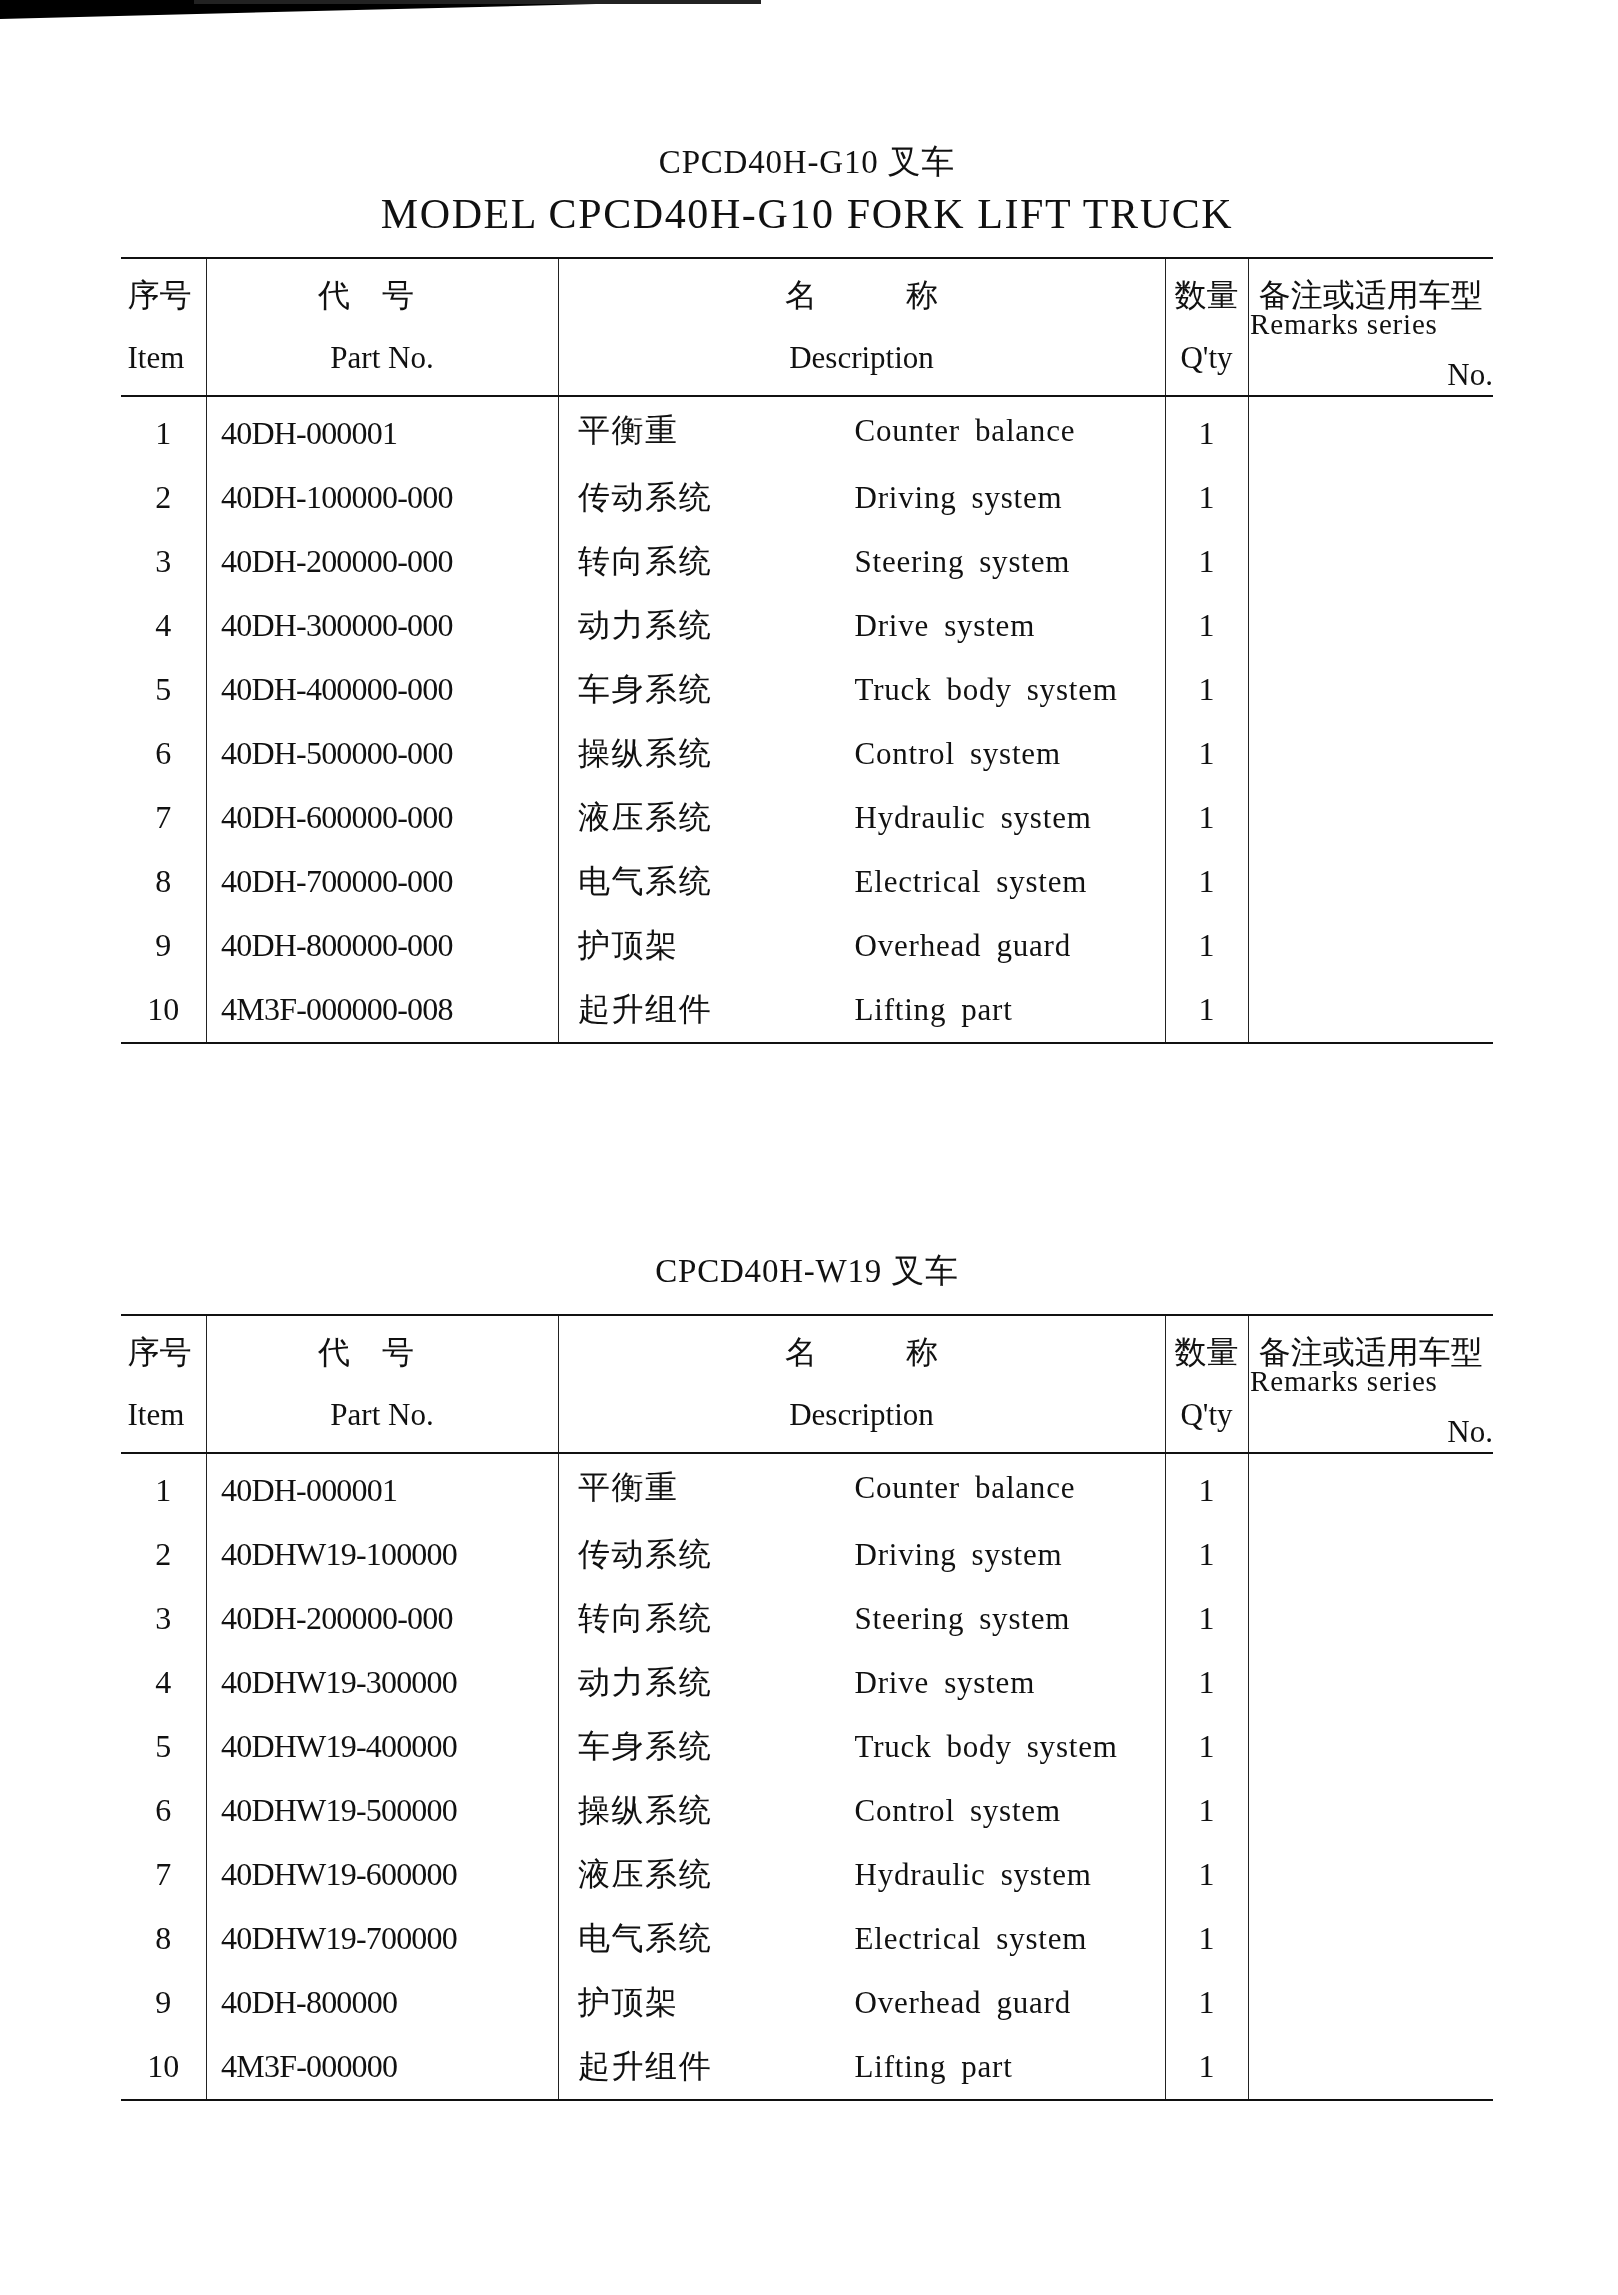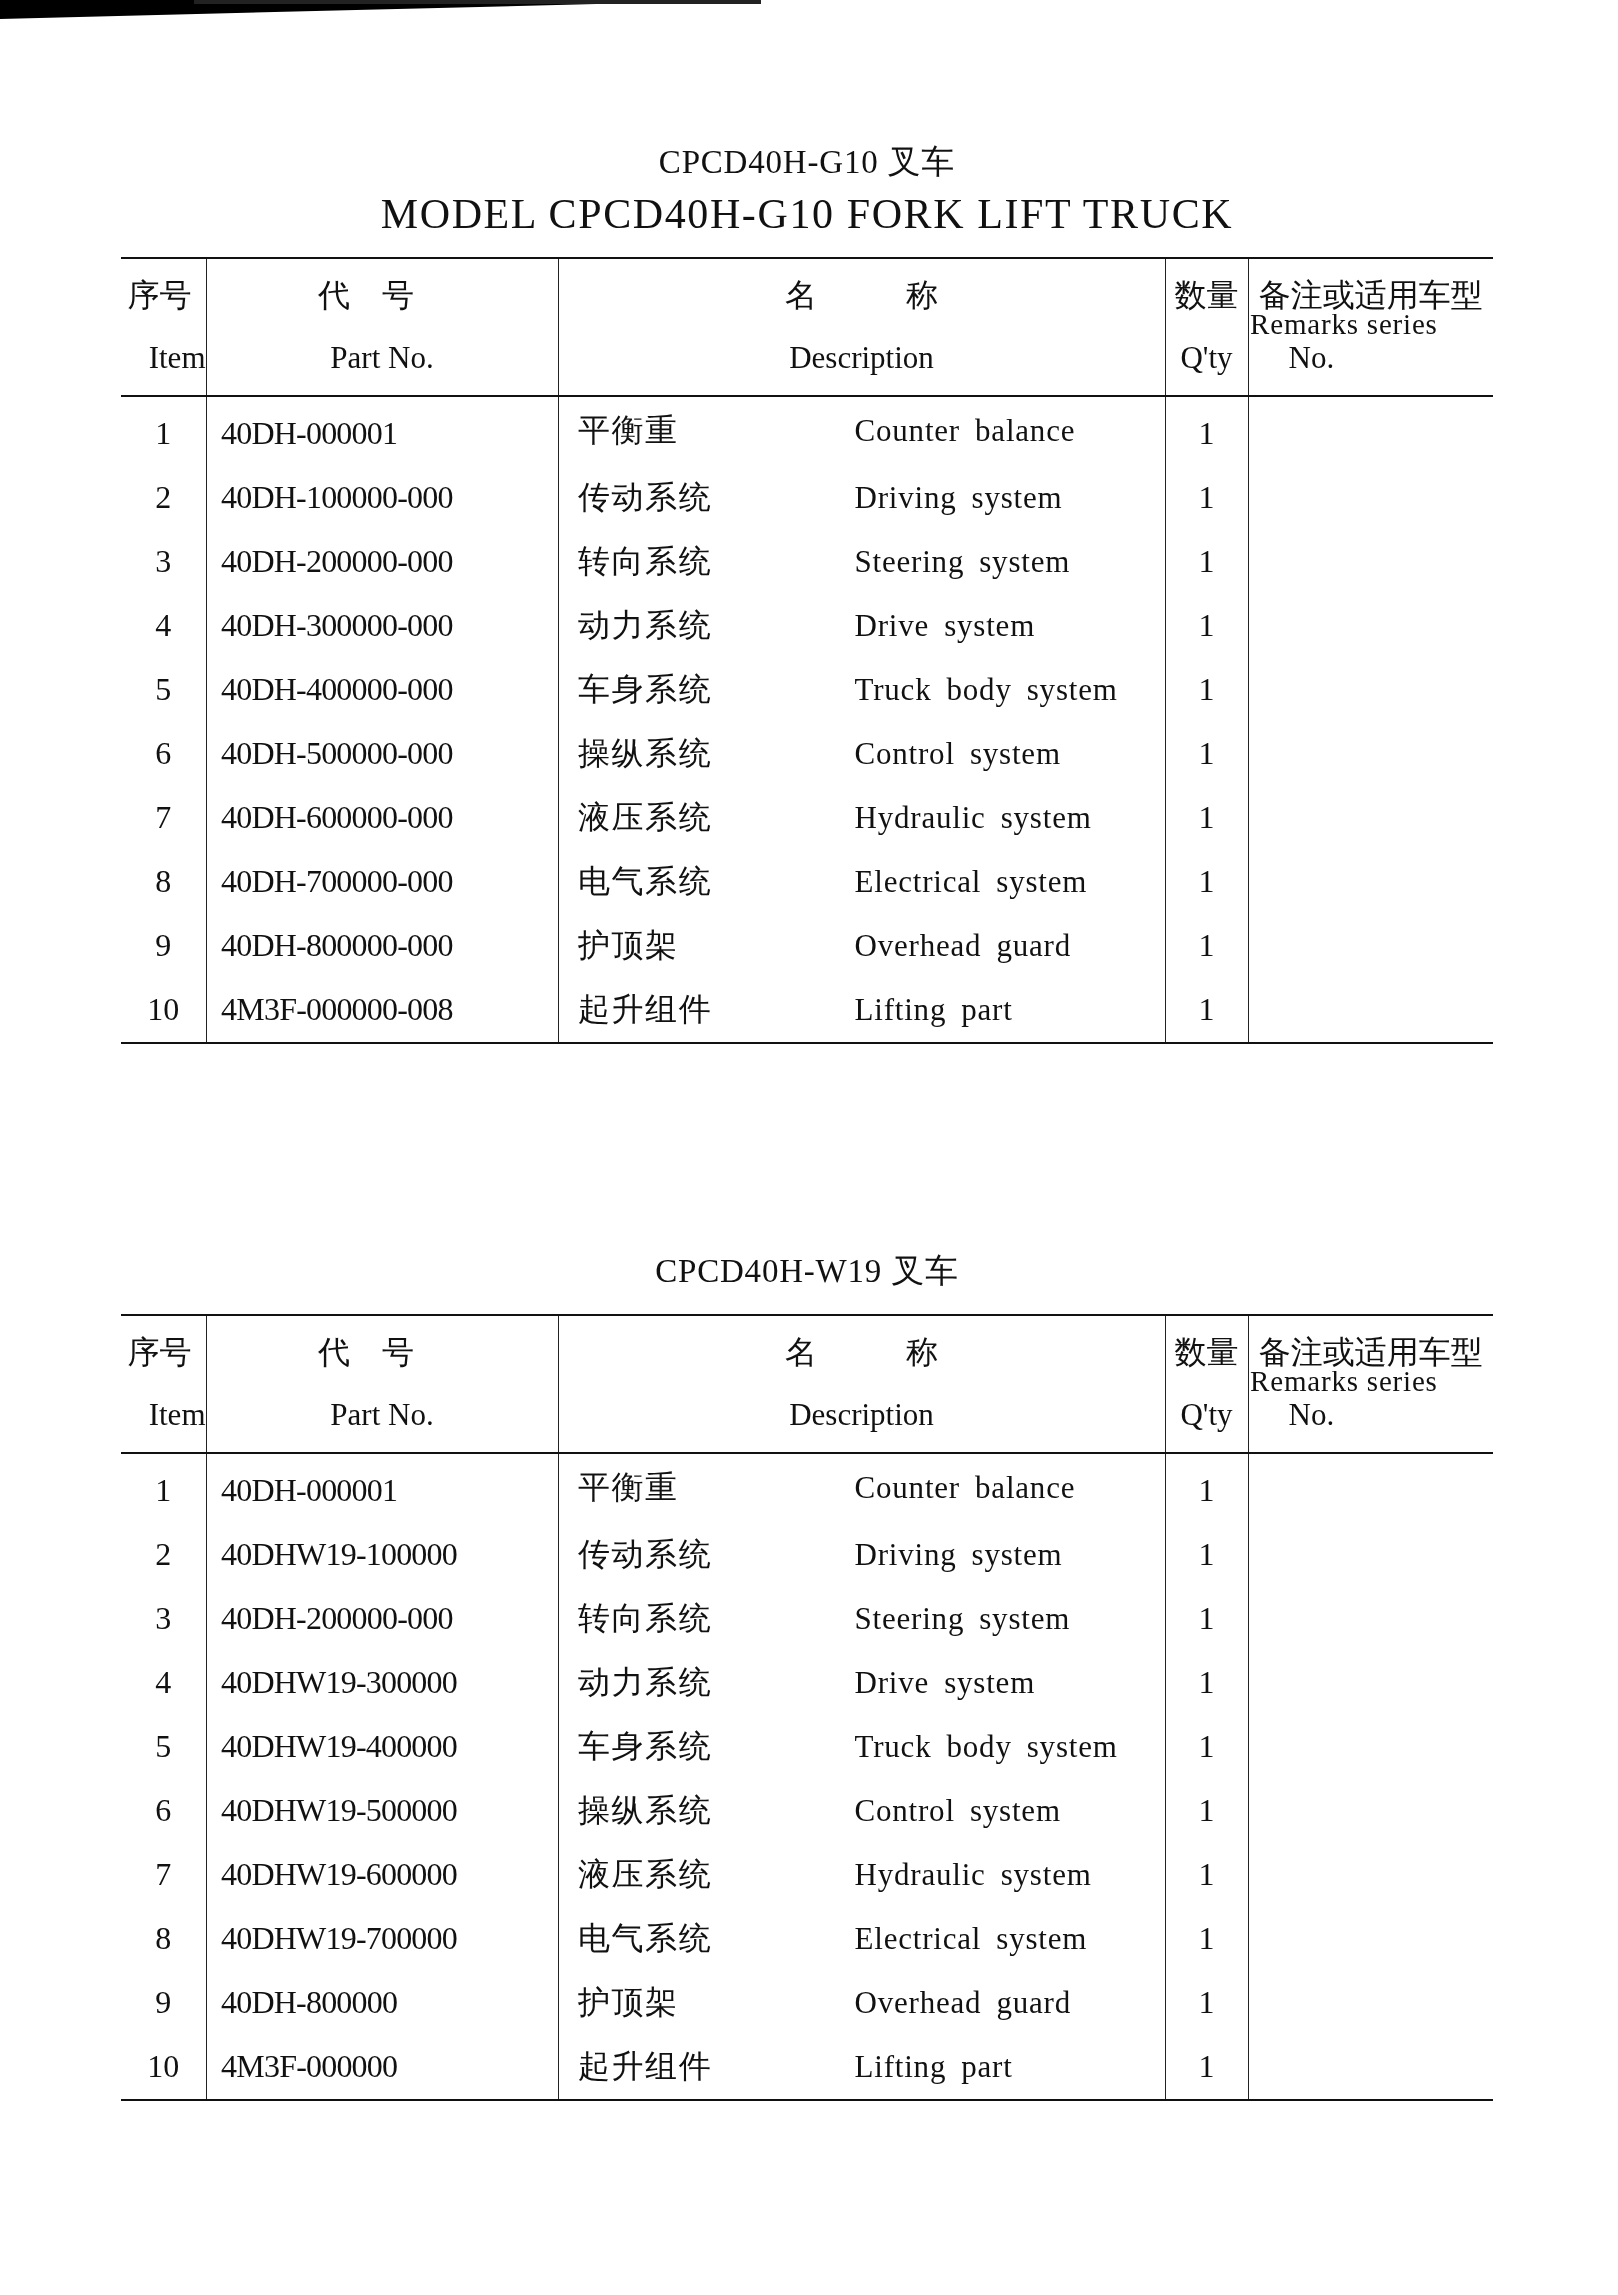--- a/index.html
+++ b/index.html
@@ -14,25 +14,25 @@
   table { border-collapse:collapse; width:1372px; margin-top:18px; table-layout:fixed; }
   thead th { font-weight:normal; vertical-align:top; padding:0; }
   table { border-top:2.4px solid #111; border-bottom:2.4px solid #111; }
   thead tr { border-bottom:2.4px solid #111; }
   td, th { border-left:1.6px solid #222; }
   td:first-child, th:first-child { border-left:none; }
   .hcell { height:136px; position:relative; }
   .hcn { position:absolute; top:14.6px; left:0; right:0; text-align:center; font-size:32px; letter-spacing:32px; }
   .hen { position:absolute; top:81px; left:0; right:0; text-align:center; font-size:31px; }
   .col-item .hcn { letter-spacing:0; text-align:left; left:6.5px; }
-  .col-item .hen { text-align:right; left:6.5px; }
+  .col-item .hen { text-align:left; left:6.5px; }
   .col-qty .hcn { letter-spacing:0; }
   .col-rem .hcn { letter-spacing:0;font-family:Liberation Serif, serif; }
   .col-rem .hen1 { position:absolute; top:49px; left:1.6px; font-size:29px; letter-spacing:0.8px; }
-  .col-rem .hen2 { position:absolute; top:81px; left:0; right:0; text-align:left; font-size:31px;padding-left:40px; }
+  .col-rem .hen2 { position:absolute; top:98px; left:0; right:0; text-align:right; font-size:31px; }
   tbody td { height:64px; font-size:32px; vertical-align:middle; padding:0; }
   tbody tr:first-child td { padding-top:4.9px; }
   .c-item { text-align:center; }
   .c-part { padding-left:14.6px !important; letter-spacing:-0.8px; }
   .c-desc { position:relative; }
   .c-desc .cn { position:absolute; left:19.4px; top:50%; transform:translateY(-50%); font-size:32px; letter-spacing:1.6px; }
   .c-desc .en { position:absolute; left:296px; top:50%; transform:translateY(-50%); font-size:31px; letter-spacing:0.8px; word-spacing:6.5px; }
   .c-qty { text-align:center; }
 </style>
 </head>

